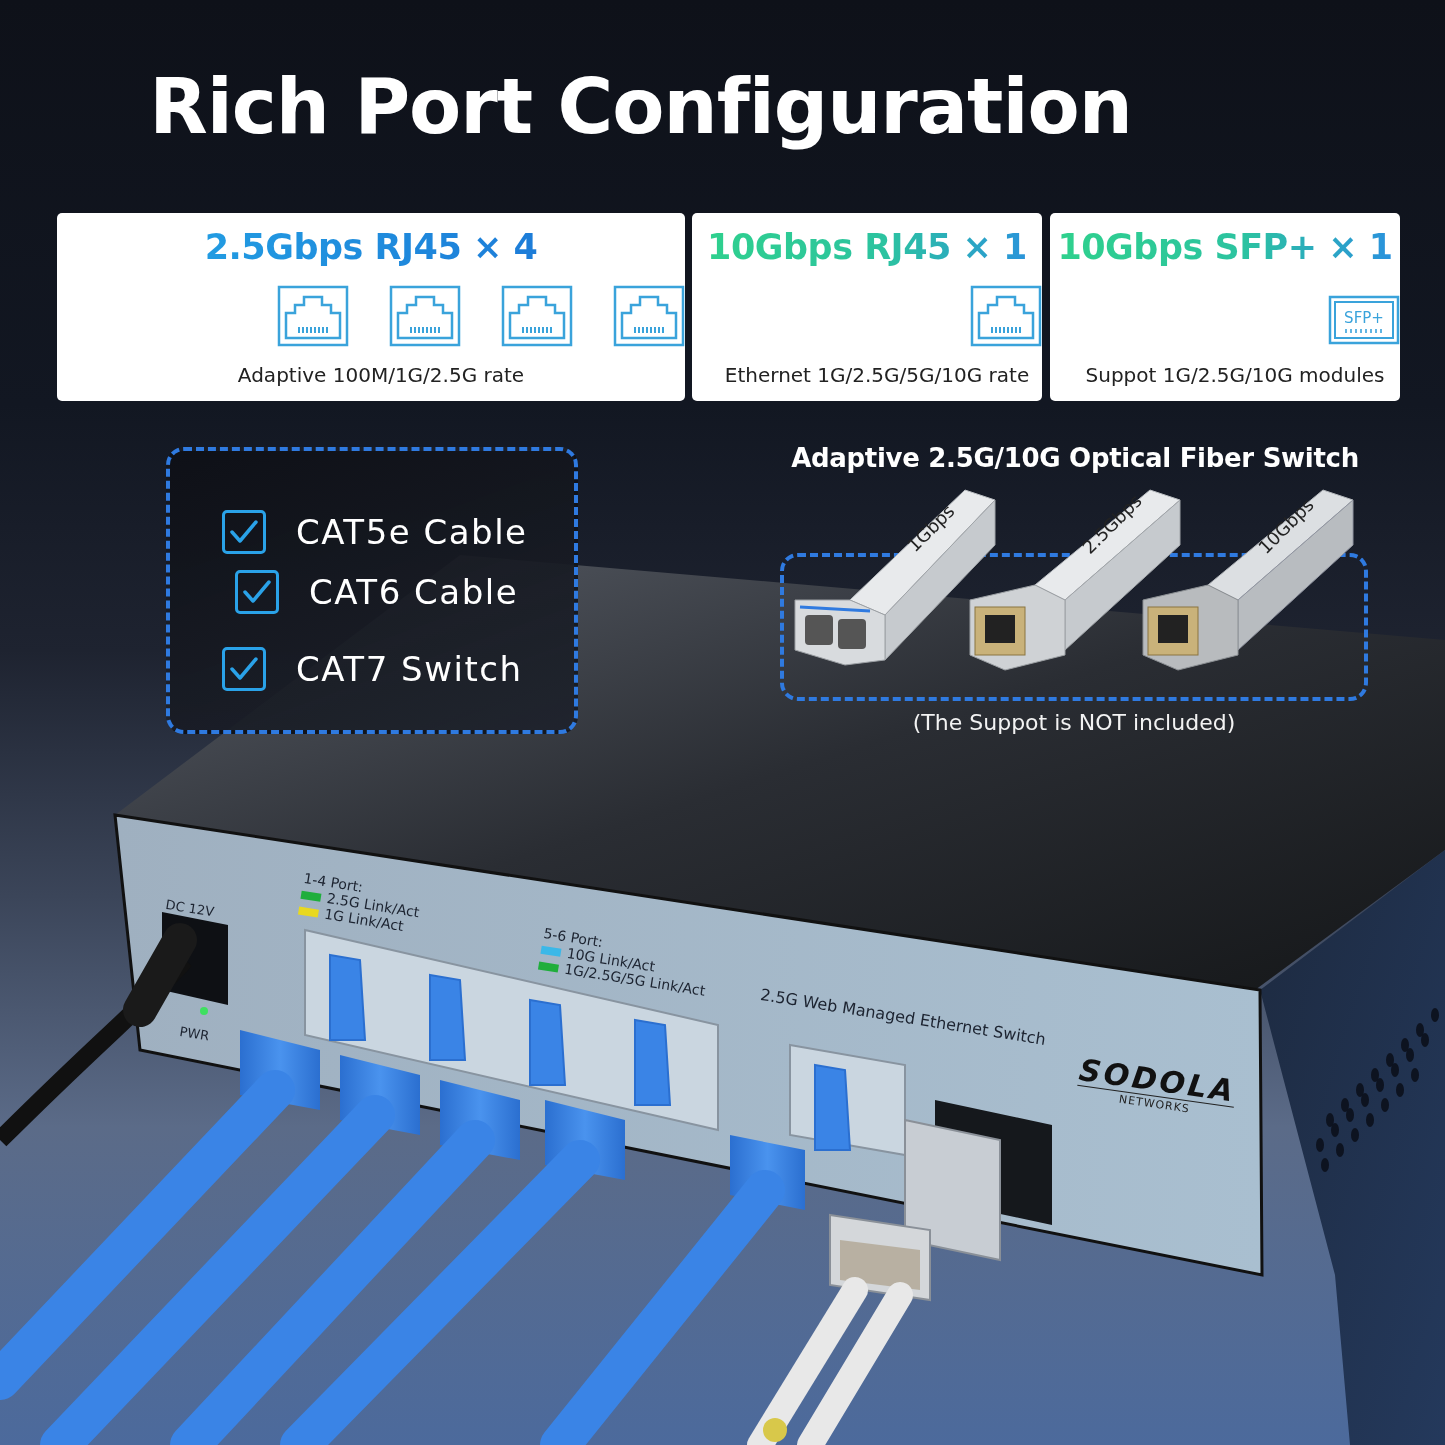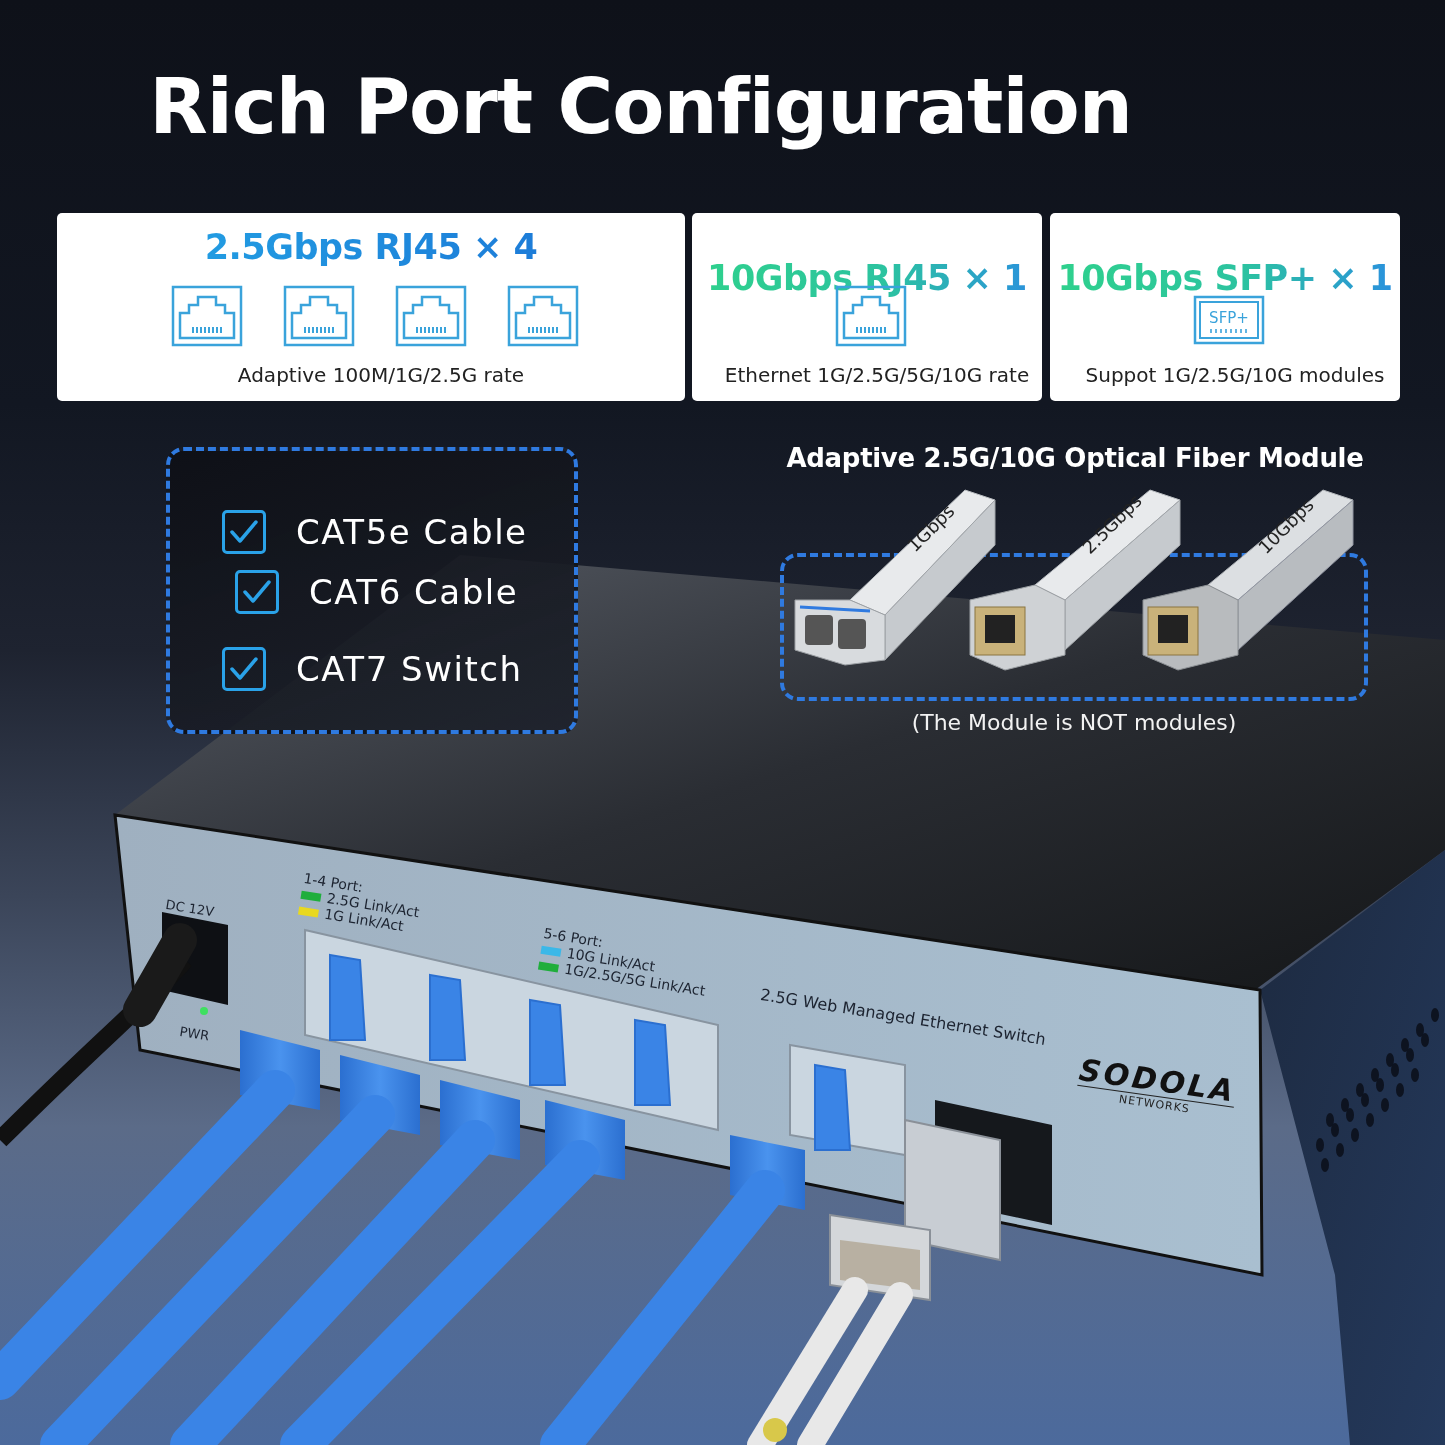--- a/index.html
+++ b/index.html
@@ -26,26 +26,26 @@
   .card-head {
     position: absolute; left: 0; right: 0; top: 14px; font-weight: bold; font-size: 35px;
     letter-spacing: -0.5px;
   }
   .card-head.blue {
     background: linear-gradient(90deg, #24a9e6, #1b6fd4);
     -webkit-background-clip: text; background-clip: text; color: transparent;
   }
   .card-head.green {
     background: linear-gradient(90deg, #2fd18c 0%, #2cc3a0 55%, #2a8fe0 100%);
-    -webkit-background-clip: text; background-clip: text; color: transparent; margin-top: 31px;
+    -webkit-background-clip: text; background-clip: text; color: transparent;
   }
   .card-foot {
     position: absolute; left: 0; right: 0; bottom: 14px; font-size: 20px; color: #222; margin-left: 20px;
   }
-  .icon-row { position: absolute; left: 8px; right: 0; top: 72px; display: flex; justify-content: center; gap: 40px; }
+  .icon-row { position: absolute; left: 8px; right: 0; top: 72px; display: flex; justify-content: flex-end; gap: 40px; }
   .rj-icon { width: 72px; height: 62px; }
 
   
   .cable-box {
     position: absolute; left: 166px; top: 447px; width: 412px; height: 287px;
     border: 4px dashed #2f7ae0; border-radius: 18px;
     background: linear-gradient(160deg, rgba(14,16,22,0.95), rgba(30,34,44,0.9));
   }
   .cable-item { position: absolute; left: 52px; display: flex; align-items: center; }
   .check {
@@ -325,21 +325,21 @@
   <div class="cable-item" style="top:196px;">
     <div class="check">
       <svg width="30" height="26" viewBox="0 0 30 26">
           <path d="M3 13 L11 22 L27 3" stroke="#2aa2e8" stroke-width="3.5" fill="none" stroke-linecap="round" stroke-linejoin="round"></path>
         </svg>
     </div>
     <span class="cable-label">CAT7 Switch</span>
   </div>
 </div>
 
-<div class="fiber-title">Adaptive 2.5G/10G Optical Fiber Module</div>
+<div class="fiber-title">Adaptive 2.5G/10G Optical Fiber Switch</div>
 <div class="fiber-box"></div>
 
 <svg class="module" style="left:790px; top:485px;" width="210" height="185" viewBox="0 0 210 185">
   <polygon points="60,115 175,5 205,15 95,130" fill="#e8eaec" stroke="#b8bcc0"></polygon>
   <polygon points="95,130 205,15 205,60 95,175" fill="#c6cace" stroke="#a0a4a8"></polygon>
   <polygon points="5,115 60,115 95,130 95,175 55,180 5,165" fill="#d8dbde" stroke="#9ca0a4"></polygon>
   <rect x="15" y="130" width="28" height="30" rx="4" fill="#555"></rect>
   <rect x="48" y="134" width="28" height="30" rx="4" fill="#555"></rect>
   <line x1="10" y1="122" x2="80" y2="126" stroke="#2f7ae0" stroke-width="3"></line>
   <text x="0" y="0" transform="translate(125,68) rotate(-45)" font-size="18" fill="#222" font-family="DejaVu Sans, sans-serif">1Gbps</text>
@@ -356,13 +356,13 @@
 
 <svg class="module" style="left:1138px; top:485px;" width="220" height="190" viewBox="0 0 220 190">
   <polygon points="70,100 185,5 215,15 100,115" fill="#dcdfe2" stroke="#b0b4b8"></polygon>
   <polygon points="100,115 215,15 215,60 100,165" fill="#b8bcc0" stroke="#9094a0"></polygon>
   <polygon points="5,115 70,100 100,115 100,170 40,185 5,170" fill="#b8bbbe" stroke="#8c9094"></polygon>
   <rect x="10" y="122" width="50" height="48" fill="#c9b27a" stroke="#8a7540"></rect>
   <rect x="20" y="130" width="30" height="28" fill="#222"></rect>
   <text x="0" y="0" transform="translate(128,70) rotate(-45)" font-size="18" fill="#222" font-family="DejaVu Sans, sans-serif">10Gbps</text>
 </svg>
 
-<div class="fiber-note">(The Module is NOT modules)</div>
+<div class="fiber-note">(The Suppot is NOT included)</div>
 
 </body></html>

